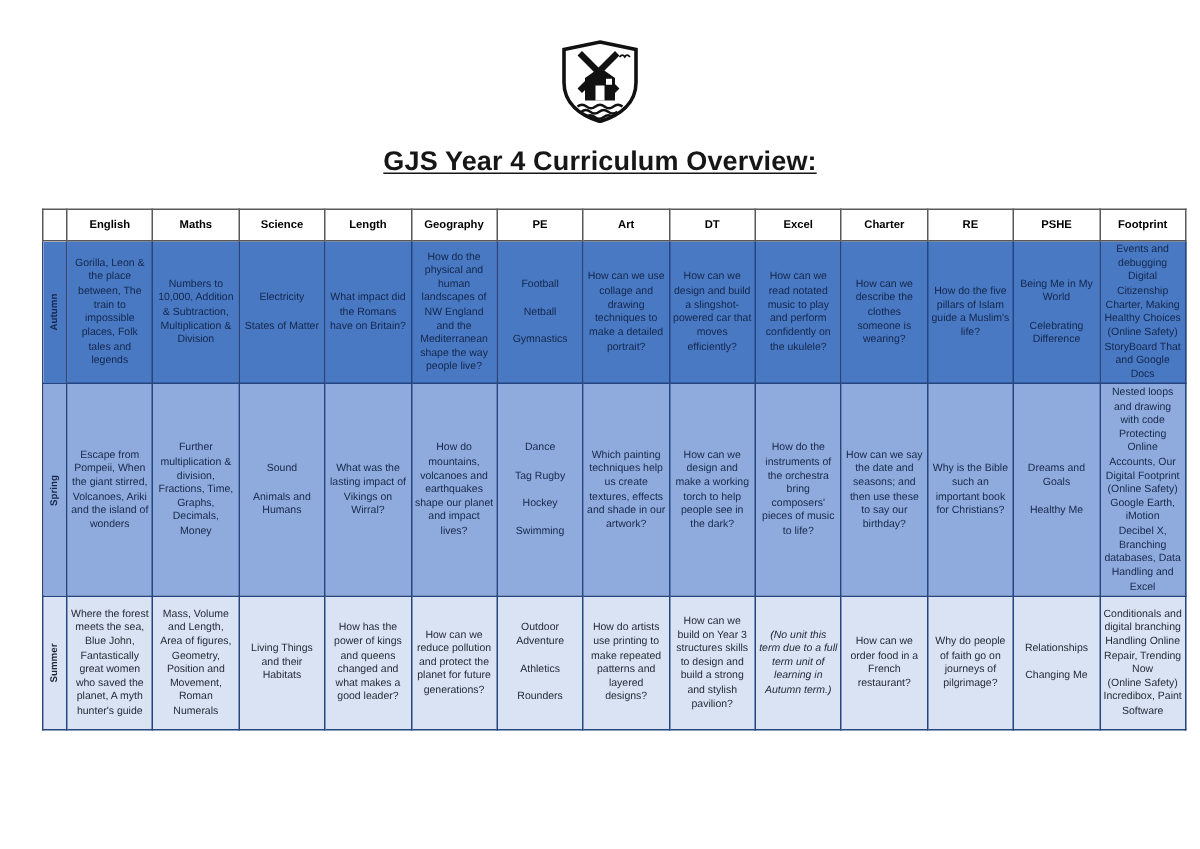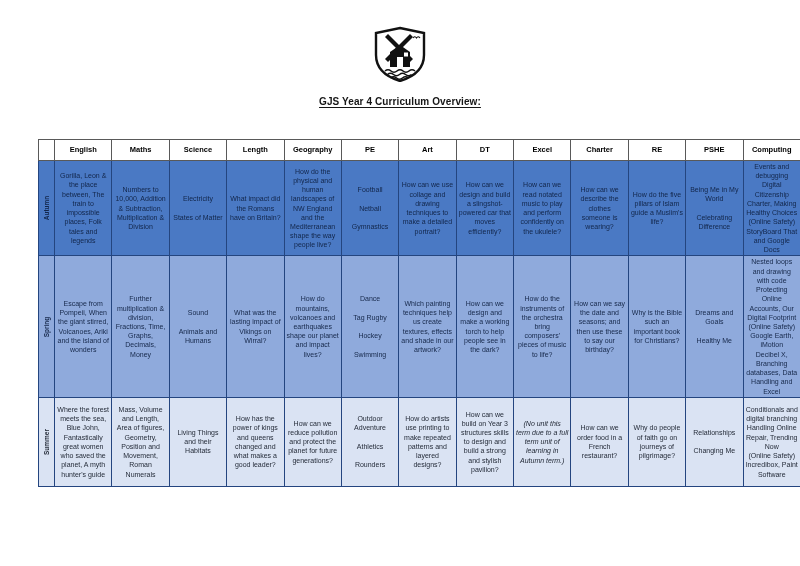--- a/index.html
+++ b/index.html
@@ -3,25 +3,25 @@
 <meta charset="utf-8">
 <style>
   html,body{margin:0;padding:0;}
   body{
     width:800px;height:566px;background:#ffffff;position:relative;overflow:hidden;
     font-family:"Liberation Sans",sans-serif;color:#111;
   }
   .page-header{text-align:center;padding-top:26px;}
   .logo{display:inline-block;line-height:0;}
   .doc-title{
-    margin-top:10px;font-size:10px;font-weight:700;color:#161616;
+    margin-top:10px;font-size:18px;font-weight:700;color:#161616;
     text-decoration:underline;text-underline-offset:2px;letter-spacing:.1px;
   }
   table.curriculum{
-    position:absolute;left:38px;top:139px;width:763px;
+    position:absolute;left:28px;top:139px;width:763px;
     border-collapse:collapse;table-layout:fixed;
   }
   td{
     font-size:7px;line-height:1.32;text-align:center;vertical-align:middle;
     padding:1px 2px;white-space:pre-line;word-wrap:break-word;
   }
   tr.hdr td{
     height:18px;background:#ffffff;color:#000;font-weight:700;font-size:7.5px;
     border:1px solid #595959;white-space:normal;
   }
@@ -86,21 +86,21 @@
     <td>Science</td>
     <td>Length</td>
     <td>Geography</td>
     <td>PE</td>
     <td>Art</td>
     <td>DT</td>
     <td>Excel</td>
     <td>Charter</td>
     <td>RE</td>
     <td>PSHE</td>
-    <td>Computing</td>
+    <td>Footprint</td>
   </tr>
   <tr class="autumn">
     <td class="season"><span>Autumn</span></td>
     <td>Gorilla, Leon &amp; the place between, The train to impossible places, Folk tales and legends</td>
     <td>Numbers to 10,000, Addition &amp; Subtraction, Multiplication &amp; Division</td>
     <td>Electricity
 
 States of Matter</td>
     <td>What impact did the Romans have on Britain?</td>
     <td>How do the physical and human landscapes of NW England and the Mediterranean shape the way people live?</td>

